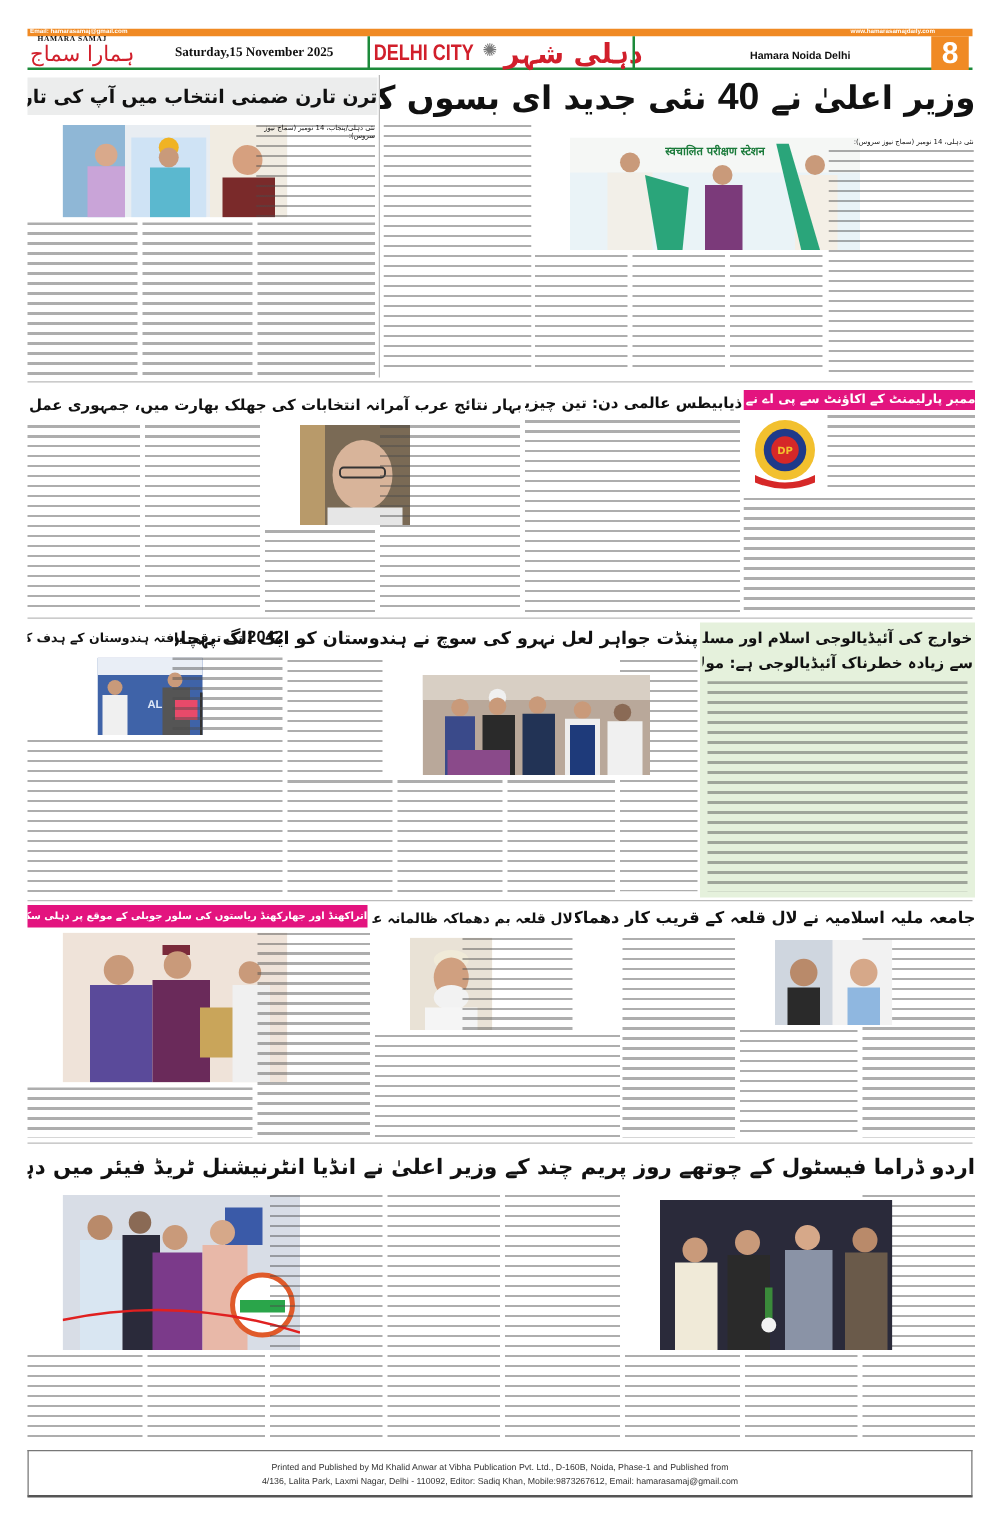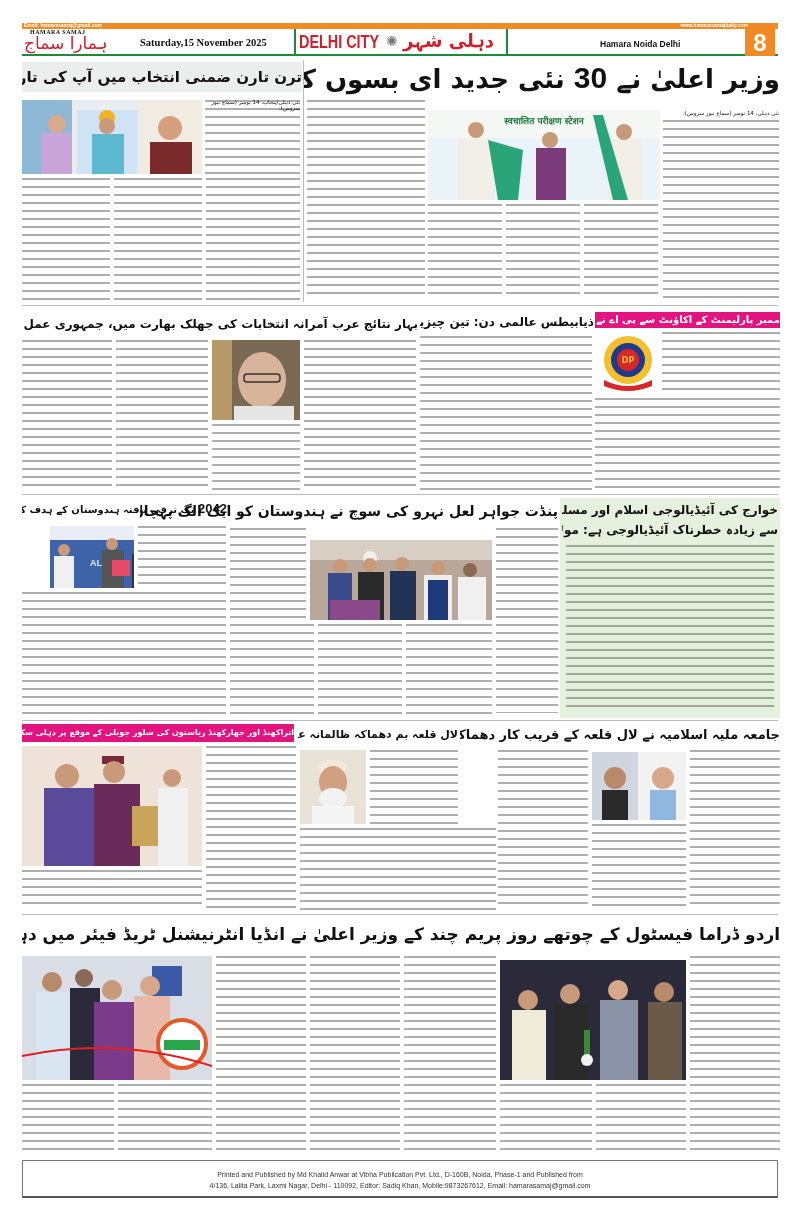--- a/index.html
+++ b/index.html
@@ -10,31 +10,31 @@
   .topbar .email { position: absolute; left: 2px; top: -1px; font-size: 5px; color: #fff; font-family: "Liberation Sans", sans-serif; font-weight: bold; }
   .topbar .web { position: absolute; right: 30px; top: -1px; font-size: 5px; color: #fff; font-family: "Liberation Sans", sans-serif; font-weight: bold; }
   .mast { left: 22px; top: 29px; width: 756px; height: 27px; border-bottom: 2px solid #1c8a3a; }
   .logo-en { left: 30px; top: 29px; font-size: 6px; font-weight: bold; font-family: "Liberation Serif", serif; letter-spacing: 0.5px; color: #111; }
   .logo-ur { left: 24px; top: 33px; font-size: 17px; font-weight: normal; color: #d11f2b; font-family: "DejaVu Sans", sans-serif; direction: rtl; }
   .date { left: 128px; top: 37px; font-size: 10.5px; font-weight: bold; font-family: "Liberation Serif", serif; margin-left: 12px; }
   .sep1 { left: 294px; top: 29px; width: 2px; height: 27px; background: #1c8a3a; }
   .sep2 { left: 506px; top: 29px; width: 2px; height: 27px; background: #1c8a3a; }
   .city-en { left: 299px; top: 32px; font-size: 18px; font-weight: bold; color: #d11f2b; font-family: "Liberation Sans", sans-serif; transform: scaleX(0.8); transform-origin: left; }
   .city-gear { left: 386px; top: 33px; font-size: 14px; color: #777; }
-  .city-ur { left: 403px; top: 30px; font-size: 18px; font-weight: bold; color: #d11f2b; direction: rtl; text-align: right; }
+  .city-ur { left: 403px; top: 30px; font-size: 22px; font-weight: bold; color: #d11f2b; direction: rtl; text-align: right; }
   .paper-name { left: 600px; top: 39px; font-size: 8.5px; font-weight: bold; font-family: "Liberation Sans", sans-serif; }
   .pageno { left: 745px; top: 29px; width: 30px; height: 27px; background: #f08a24; color: #fff; font-size: 24px; font-weight: bold; text-align: center; line-height: 27px; font-family: "Liberation Sans", sans-serif; }
   
   .hl { direction: rtl; text-align: center; font-weight: bold; white-space: nowrap; overflow: hidden; }
   .hl-med { font-size: 16px; line-height: 22px; }
   .box-green { background: #e5f1dc; }
   .box-grey { background: #eceded; }
   .box-pink { background: #e3147f; color: #fff; }
   
-  .photo { overflow: hidden; }
+  .photo { overflow: hidden; margin-left: 28px; }
   
   .col { direction: rtl; font-size: 5.2px; line-height: 8.2px; color: #333; overflow: hidden; text-align: justify; }
   .col::before { content: ""; }
   .lines { background: repeating-linear-gradient(to bottom, #4a4a4a 0px, #4a4a4a 2px, transparent 2px, transparent 8px); opacity: 0.45; }
   .footer { left: 22px; top: 1160px; width: 756px; height: 38px; border: 1px solid #777; border-bottom: 2px solid #555; text-align: center; font-family: "Liberation Sans", sans-serif; font-size: 7px; line-height: 11px; padding-top: 8px; color: #333; }
   .vrule { width: 1px; background: #bbb; }
   .hrule { height: 1px; background: #bbb; }
 </style>
 </head>
 <body>
@@ -52,21 +52,21 @@
 <div class="abs city-gear">✺</div>
 <div class="abs city-ur">دہلی شہر</div>
 <div class="abs sep2"></div>
 <div class="abs paper-name">Hamara Noida Delhi</div>
 <div class="abs pageno">8</div>
 
 <div class="abs hl hl-med box-grey" style="left:22px;top:62px;width:280px;height:30px;line-height:30px;font-size:15px;">ترن تارن ضمنی انتخاب میں آپ کی تاریخی جیت: کیجریوال</div>
 
 <div class="abs" style="left:304px;top:58px;width:476px;height:40px;direction:rtl;text-align:center;font-weight:bold;font-size:26px;line-height:40px;white-space:nowrap;overflow:hidden;">
   <span>وزیر اعلیٰ نے</span>
-  <span style="font-family:'Liberation Sans',sans-serif;font-weight:900;font-size:30px;">30</span>
+  <span style="font-family:'Liberation Sans',sans-serif;font-weight:900;font-size:30px;">40</span>
   <span>نئی جدید ای بسوں کو ہری جھنڈی دکھائی</span>
 </div>
 
 <div class="abs photo" style="left:22px;top:100px;width:180px;height:74px;">
   <svg width="180" height="74" viewBox="0 0 180 74">
     <rect width="180" height="74" fill="#e8edf2"></rect>
     <rect x="0" y="0" width="50" height="74" fill="#8fb7d6"></rect>
     <rect x="55" y="10" width="60" height="64" fill="#cfe3f5"></rect>
     <rect x="118" y="0" width="62" height="74" fill="#f1ece2"></rect>
     <circle cx="35" cy="24" r="9" fill="#d9a98b"></circle>

